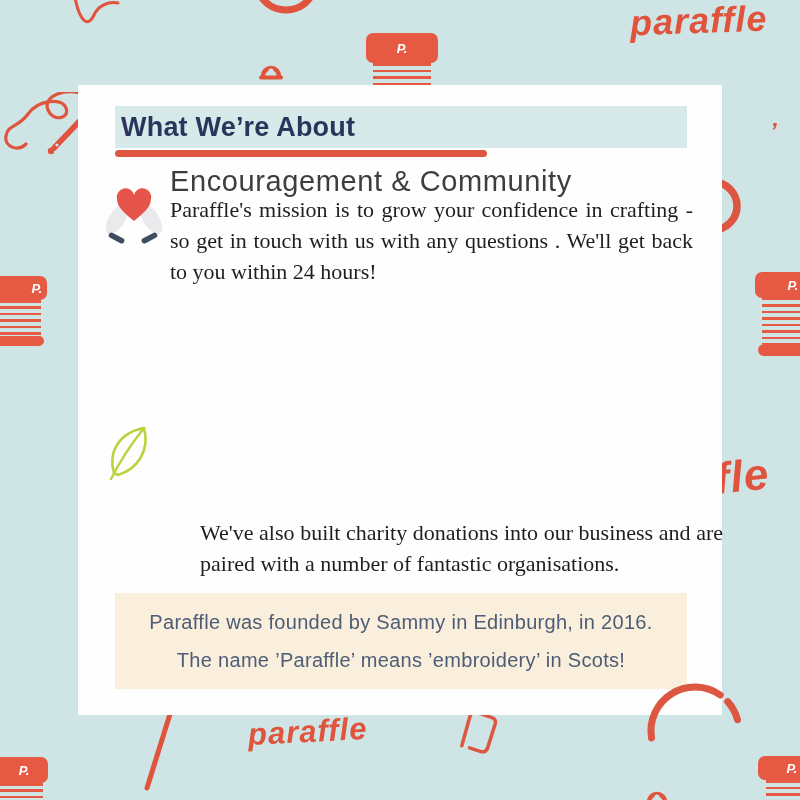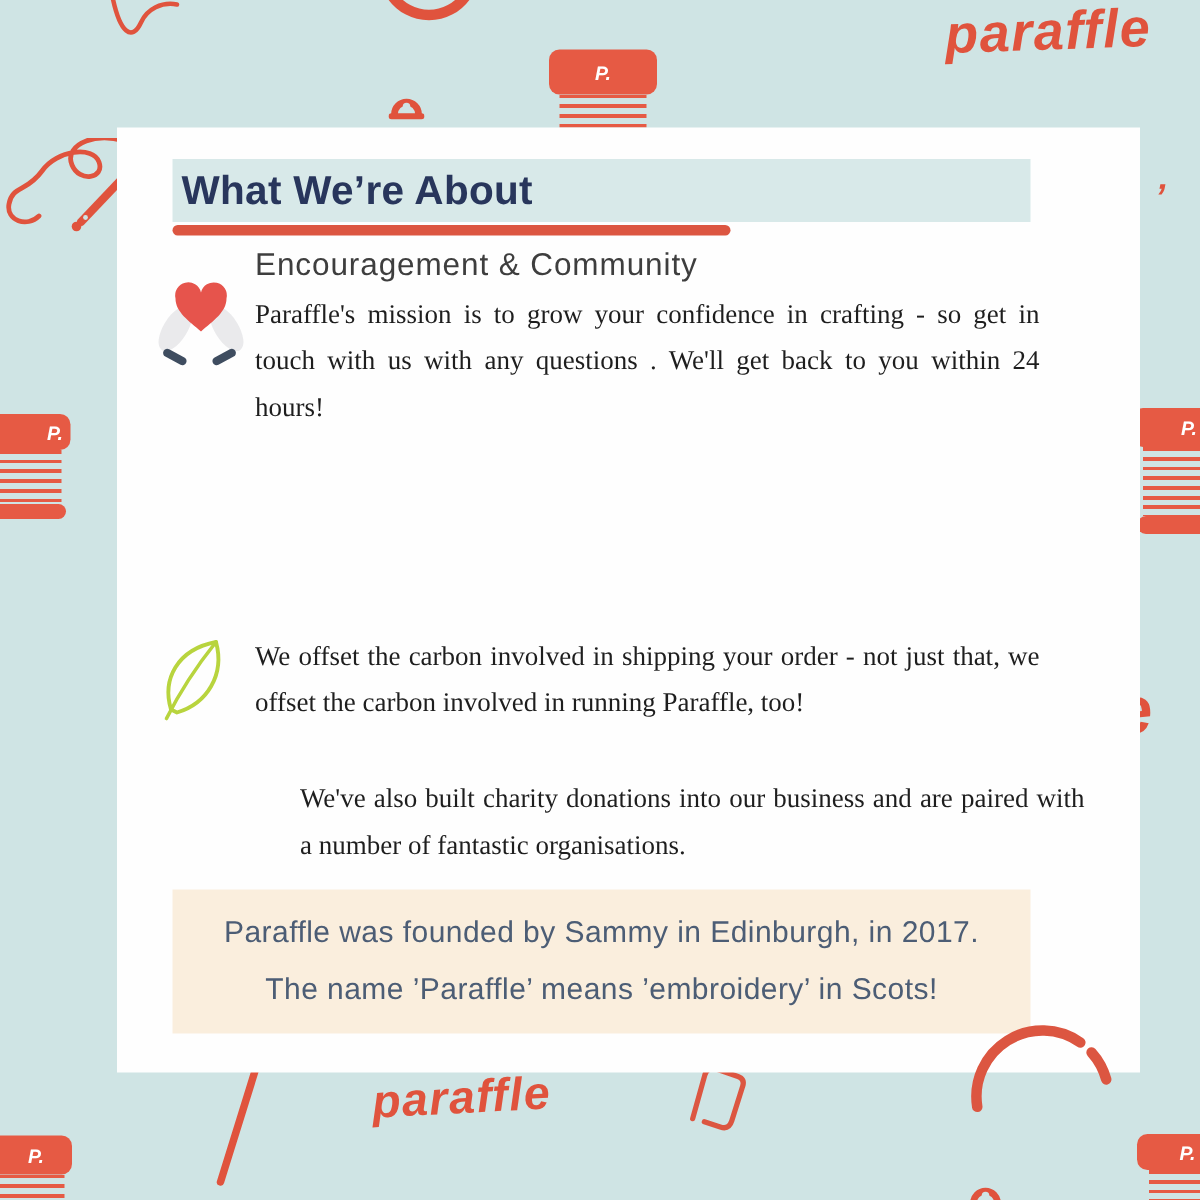--- a/index.html
+++ b/index.html
@@ -21,38 +21,38 @@
     background:#e65a44;color:#fff;display:flex;align-items:center;justify-content:center;
     font-style:italic;font-weight:700;font-size:13px;
     font-family:"Liberation Sans",sans-serif;
   }
   .cap.alignR{justify-content:flex-end;padding-right:5px;box-sizing:border-box;}
   .threads{background:repeating-linear-gradient(to bottom,#e65a44 0 2.5px,rgba(0,0,0,0) 2.5px 6.5px);}
   .flange{background:#e65a44;}
   
   .card{
     position:absolute;left:78px;top:85px;width:644px;height:630px;
-    background:#fefefe;z-index:1;padding-left:38px;
+    background:#fefefe;z-index:1;
   }
   .title-strip{
     position:absolute;left:37px;top:21px;width:572px;height:42px;
     background:#d8e9e9;color:#28365c;font-weight:700;font-size:27px;
     line-height:42px;padding-left:6px;box-sizing:border-box;letter-spacing:.2px;
   }
   .title-underline{
     position:absolute;left:37px;top:65px;width:372px;height:7px;
     background:#dc5641;border-radius:4px;
   }
   .sec-head{
     position:absolute;left:92px;width:530px;
-    color:#3e3e3e;font-size:21px;font-weight:400;letter-spacing:.6px;
+    color:#3e3e3e;font-size:29px;font-weight:400;letter-spacing:.6px;
   }
   .body-txt{
     position:absolute;left:92px;width:523px;
-    font-family:"Liberation Serif",serif;font-size:18px;line-height:31px;
+    font-family:"Liberation Serif",serif;font-size:22px;line-height:31px;
     color:#1e1e1e;text-align:justify;
   }
   .icon-abs{position:absolute;}
   .footer-box{
     position:absolute;left:37px;top:508px;width:572px;height:96px;
     background:#faeedd;color:#4c5d75;font-size:20px;letter-spacing:.3px;
     display:flex;flex-direction:column;align-items:center;justify-content:center;
     gap:15px;text-align:center;
   }
 </style>
@@ -161,25 +161,24 @@
 
   <div class="sec-head" style="top:80px;">Encouragement &amp; Community</div>
   <div class="body-txt" style="top:109px;">Paraffle's mission is to grow your confidence in crafting - so get in touch with us with any questions . We'll get back to you within 24 hours!</div>
 
 
   <svg class="icon-abs" style="left:28px;top:338px;" width="46" height="58" viewBox="0 0 46 58">
     <path d="M8,50 C2,30 12,10 38,5 C44,27 32,46 12,52 Z" fill="none" stroke="#b8d43e" stroke-width="2.6" stroke-linejoin="round"></path>
     <path d="M5,56 C14,38 26,20 38,5" fill="none" stroke="#b8d43e" stroke-width="2.4" stroke-linecap="round"></path>
   </svg>
 
-  <div class="body-txt" style="top:337px;">We offset the carbon involved in shipping your order - not just that, we offset the carbon involved in running Paraffle, too!</div>
   <div class="body-txt" style="top:432px;margin-left:30px;">We've also built charity donations into our business and are paired with a number of fantastic organisations.</div>
 
   <div class="footer-box">
-    <div>Paraffle was founded by Sammy in Edinburgh, in 2017.</div>
+    <div>Paraffle was founded by Sammy in Edinburgh, in 2016.</div>
     <div>The name ’Paraffle’ means ’embroidery’ in Scots!</div>
   </div>
 </div>
 
 <svg style="position:absolute;left:645px;top:680px;z-index:2;" width="100" height="70" viewBox="0 0 100 70">
   <path d="M6.5,57.9 A44,44 0 0 1 75.2,15.0" fill="none" stroke="#dc5641" stroke-width="7" stroke-linecap="round"></path>
   <path d="M82.7,21.6 A44,44 0 0 1 92.5,39.6" fill="none" stroke="#dc5641" stroke-width="7" stroke-linecap="round"></path>
 </svg>
 
 </body></html>

